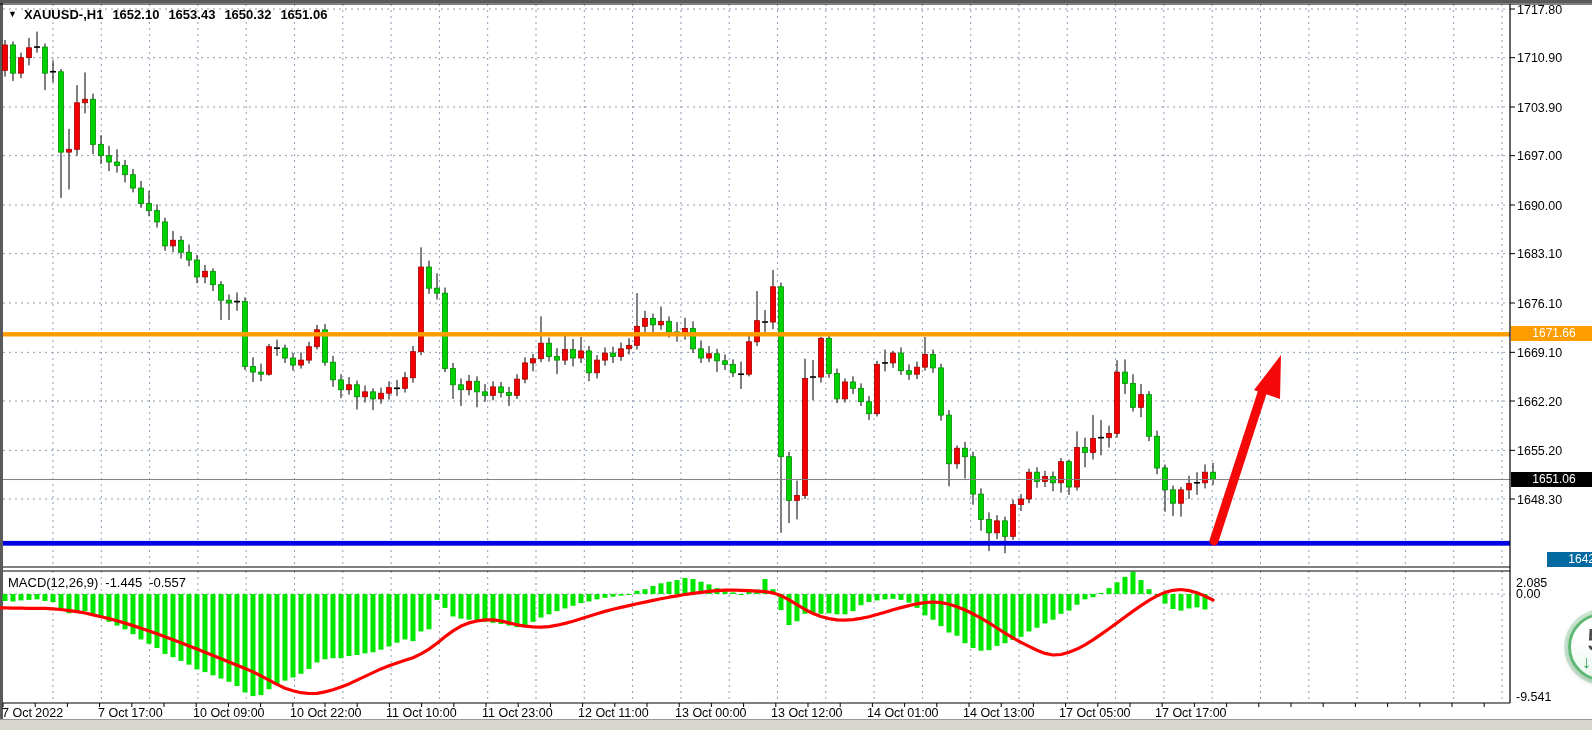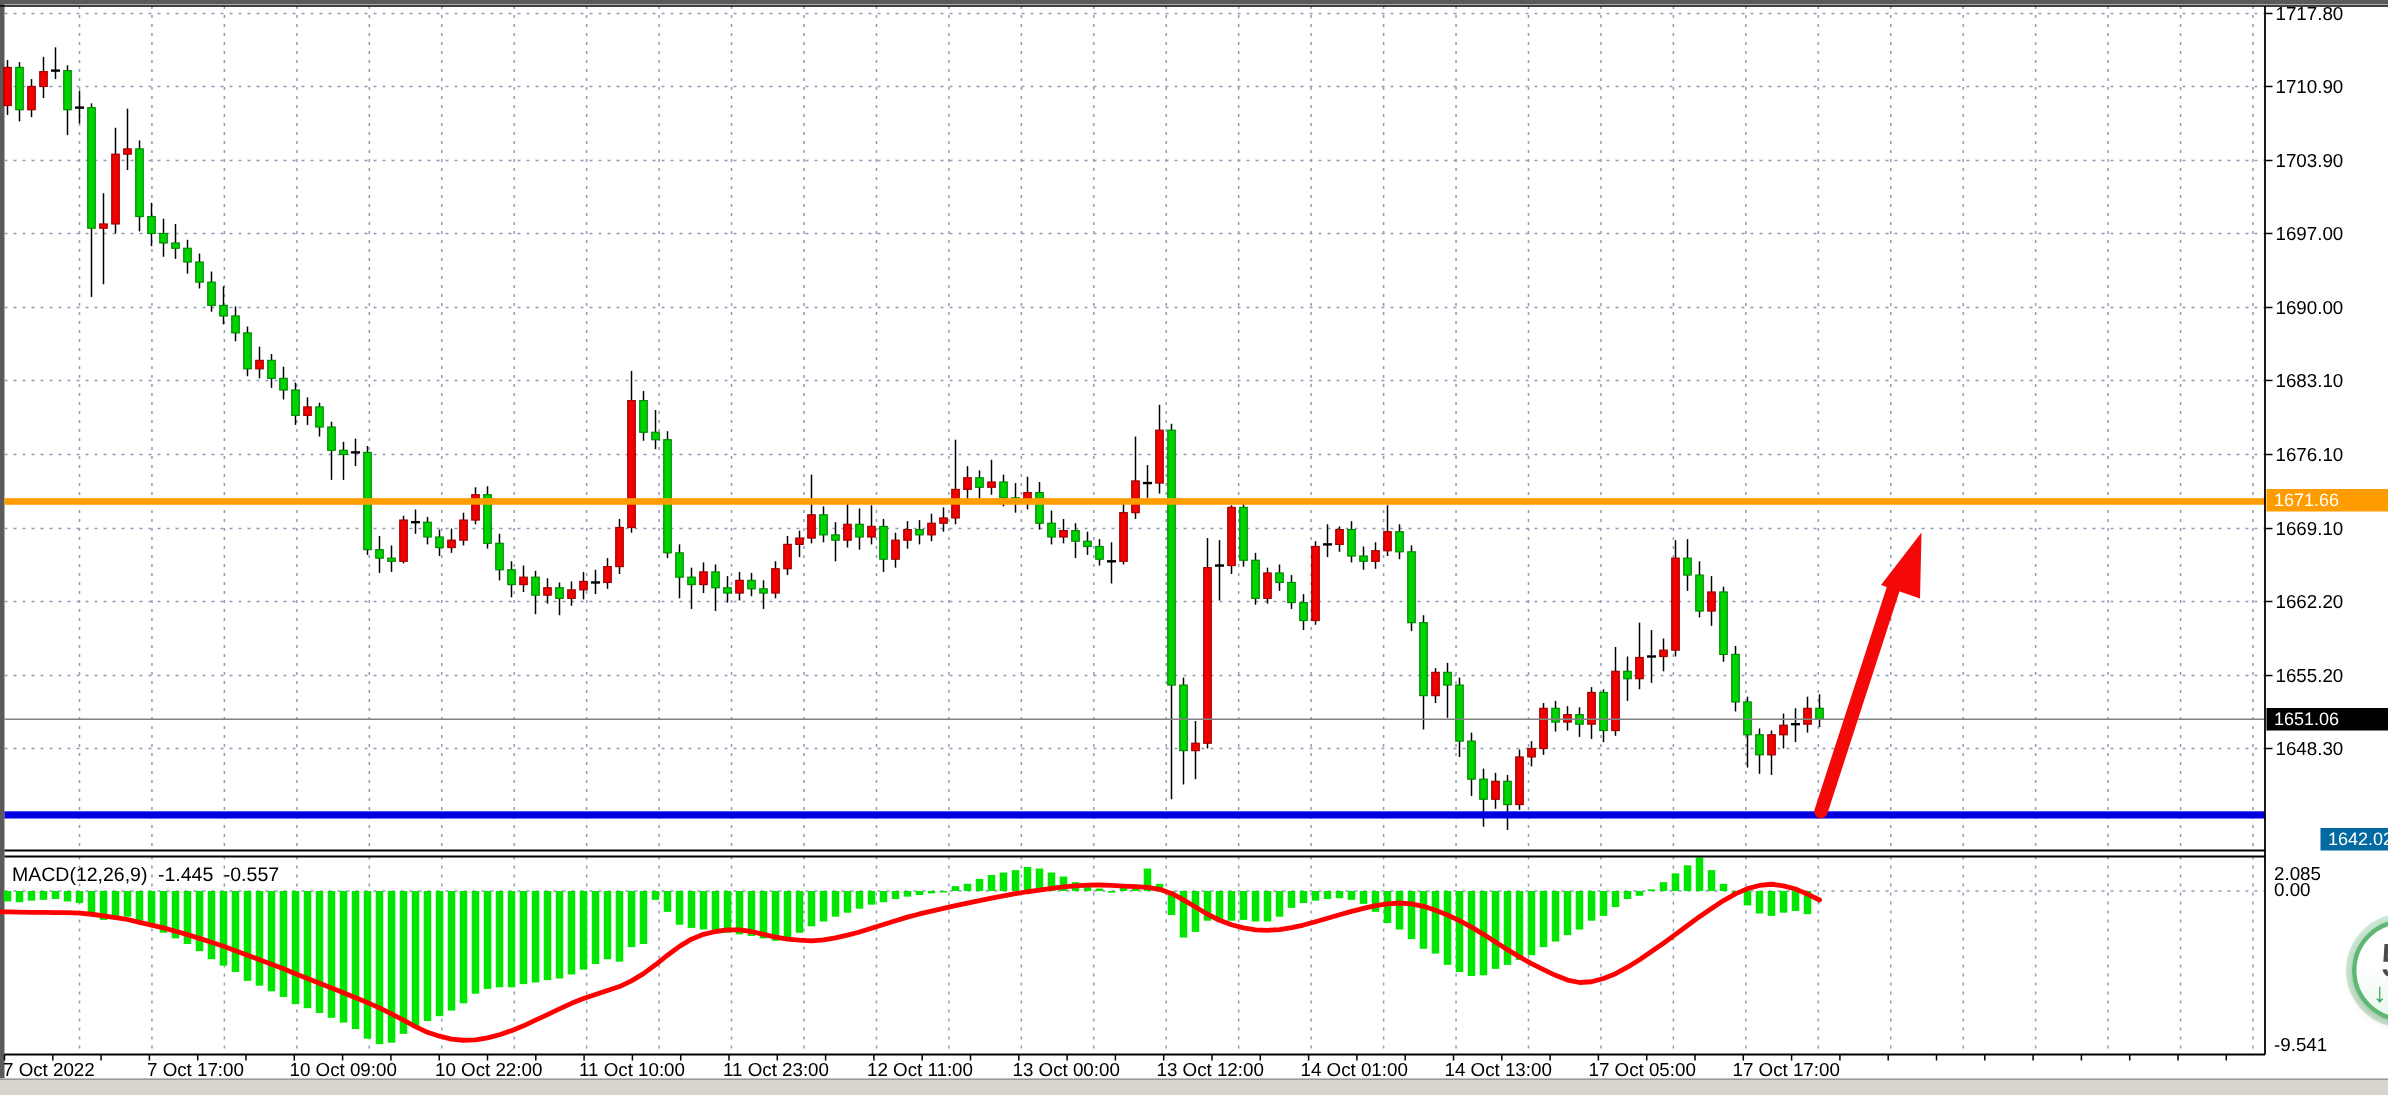--- a/index.html
+++ b/index.html
@@ -7,21 +7,21 @@
        font-family:"Liberation Sans",sans-serif;}
   #topborder{position:absolute;left:0;top:0;width:1592px;height:3px;background:#5a5a5a;}
   #leftborder{position:absolute;left:0;top:0;width:3px;height:719px;background:#5a5a5a;}
   #svg{position:absolute;left:0;top:0;}
   #title{position:absolute;left:8px;top:7px;font-size:13px;font-weight:bold;color:#000;white-space:nowrap;}
   #title .tri{font-size:9px;vertical-align:2px;margin-right:7px;}
   #title .num{margin-left:9px;}
   #macdlabel{position:absolute;left:8px;top:575px;font-size:13px;color:#000000;white-space:nowrap;}
   #macdlabel .num{margin-left:7px;}
   .pricebox{position:absolute;left:1511px;width:81px;height:15px;font-size:12px;line-height:15px;
-            padding-left:5px;color:#fff;box-sizing:border-box;white-space:nowrap;}
+            padding-left:5px;color:#fff;box-sizing:border-box;white-space:nowrap;text-align:center;}
   #box-res{background:#ff9c00;top:326px;}
   #box-last{background:#000000;top:472px;}
   #box-sup{background:#0369a1;top:552px;margin-left:36px;}
   #statusbar{position:absolute;left:0;top:719px;width:1592px;height:11px;background:#d8d5cf;border-top:1px solid #9b9b94;box-sizing:border-box;}
   #widget{position:absolute;left:1568px;top:613px;width:68px;height:68px;border-radius:50%;
           background:linear-gradient(180deg,#ffffff 40%,#eaf7ee 100%);
           border:3px solid #5cb873;box-shadow:0 0 0 4px rgba(110,190,130,.35),0 2px 6px rgba(0,0,0,.25);
           box-sizing:border-box;}
   #widget .val{position:absolute;left:16px;top:6px;font-size:32px;color:#4a4a4a;}
   #widget .arr{position:absolute;left:11px;top:36px;font-size:18px;color:#2fa455;font-weight:bold;}
@@ -654,20 +654,23 @@
       <text x="675" y="717" font-size="12.5" font-family="Liberation Sans, sans-serif" fill="#000000">13 Oct 00:00</text>
       <text x="771" y="717" font-size="12.5" font-family="Liberation Sans, sans-serif" fill="#000000">13 Oct 12:00</text>
       <text x="867" y="717" font-size="12.5" font-family="Liberation Sans, sans-serif" fill="#000000">14 Oct 01:00</text>
       <text x="963" y="717" font-size="12.5" font-family="Liberation Sans, sans-serif" fill="#000000">14 Oct 13:00</text>
       <text x="1059" y="717" font-size="12.5" font-family="Liberation Sans, sans-serif" fill="#000000">17 Oct 05:00</text>
       <text x="1155" y="717" font-size="12.5" font-family="Liberation Sans, sans-serif" fill="#000000">17 Oct 17:00</text>
       <line x1="1214" y1="541" x2="1263" y2="390" stroke="#f40808" stroke-width="9" stroke-linecap="round"></line>
       <polygon points="1281,355 1280,399 1254,390" fill="#f40808"></polygon>
     </svg>
 
+  <div id="title">
+    <span class="tri">▼</span><span>XAUUSD-,H1</span><span class="num">1652.10</span><span class="num">1653.43</span><span class="num">1650.32</span><span class="num">1651.06</span>
+  </div>
 
   <div id="macdlabel">
     <span>MACD(12,26,9)</span><span class="num">-1.445</span><span class="num">-0.557</span>
   </div>
 
   <div class="pricebox" id="box-res">1671.66</div>
   <div class="pricebox" id="box-last">1651.06</div>
   <div class="pricebox" id="box-sup">1642.02</div>
 
   <div id="widget">

